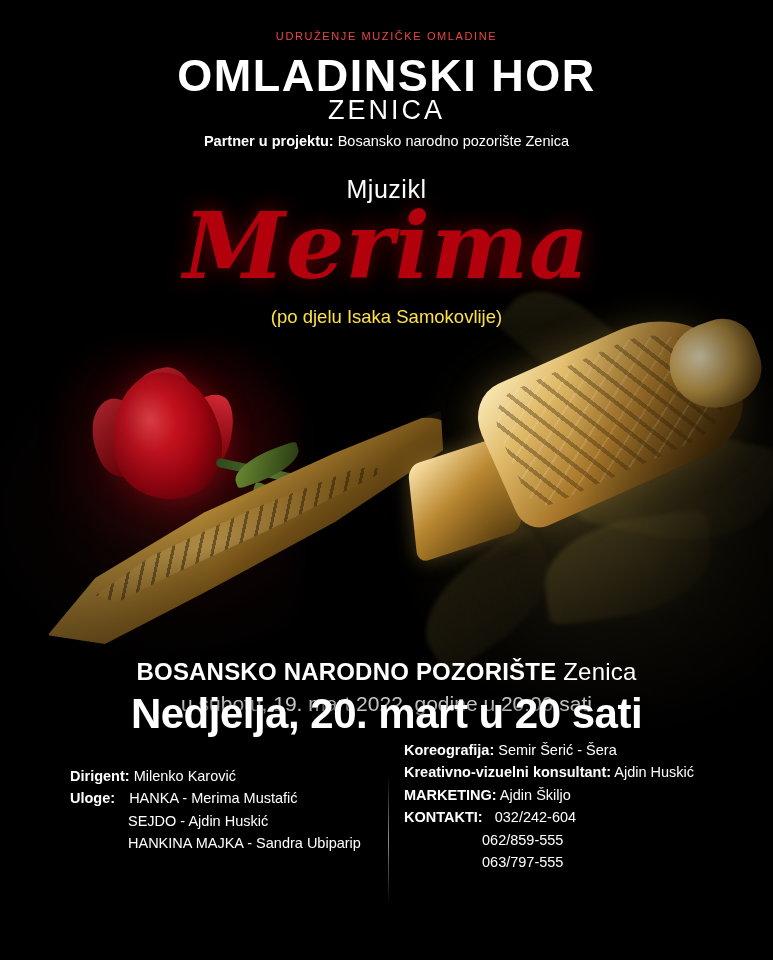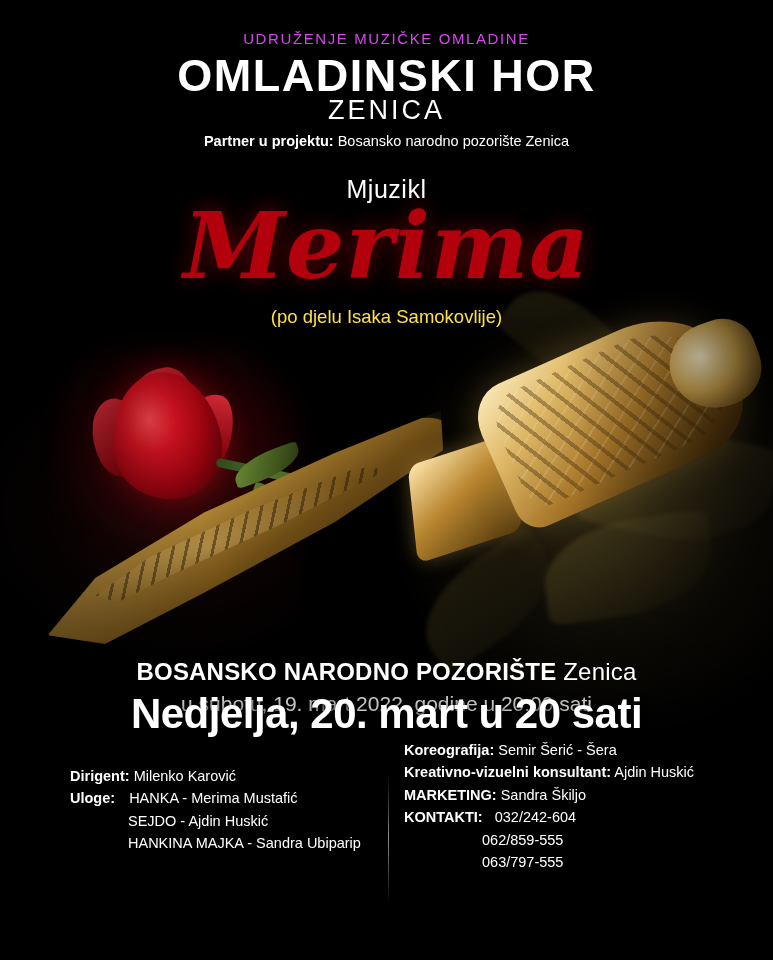--- a/index.html
+++ b/index.html
@@ -188,24 +188,24 @@
     position: absolute;
     inset: 0;
     background: radial-gradient(ellipse at 50% 48%, rgba(0,0,0,0) 35%, rgba(0,0,0,0.55) 78%, rgba(0,0,0,0.92) 100%);
   }
 
   
   .txt { position: absolute; width: 100%; text-align: center; }
 
   .assoc {
     top: 30px;
-    font-size: 15px;
+    font-size: 11px;
     letter-spacing: 1.6px;
     font-weight: 400;
-    color: #d946ef;
+    color: #ef4444;
   }
   .choir {
     top: 52px;
     font-size: 45px;
     font-weight: 700;
     letter-spacing: 1.5px;
     line-height: 1.08;
   }
   .city {
     top: 95px;
@@ -374,21 +374,21 @@
   </div>
 
   <div class="credits-right">
     <div class="row">
       <span class="lbl">Koreografija:</span><span> Semir Šerić - Šera</span>
     </div>
     <div class="row">
       <span class="lbl">Kreativno-vizuelni konsultant:</span><span> Ajdin Huskić</span>
     </div>
     <div class="row">
-      <span class="lbl">MARKETING:</span><span> Sandra Škiljo</span>
+      <span class="lbl">MARKETING:</span><span> Ajdin Škiljo</span>
     </div>
     <div class="row">
       <span class="lbl">KONTAKTI:</span>
       <span style="padding-left:8px">032/242-604</span>
     </div>
     <div class="row phone-indent">
       <span>062/859-555</span>
     </div>
     <div class="row phone-indent">
       <span>063/797-555</span>

